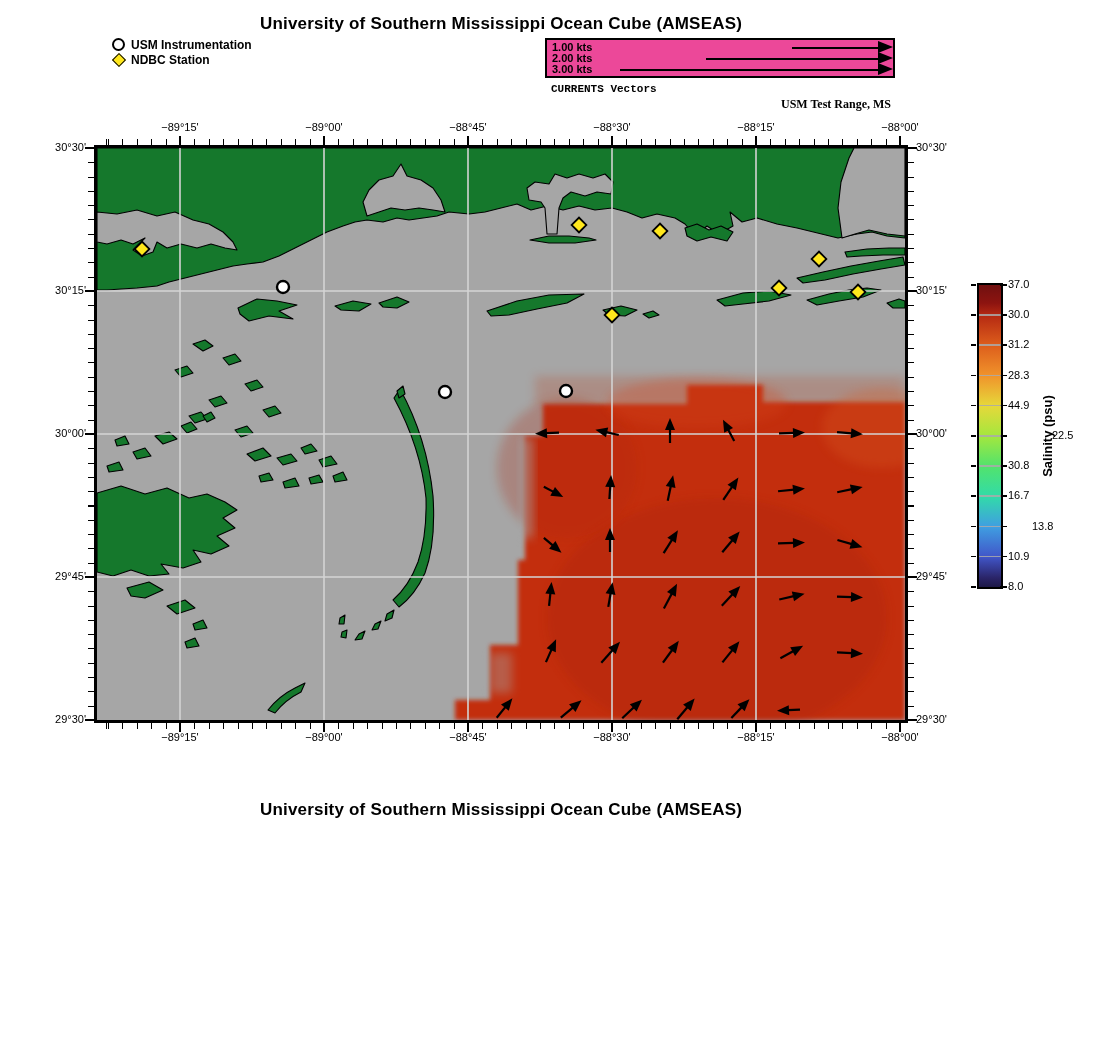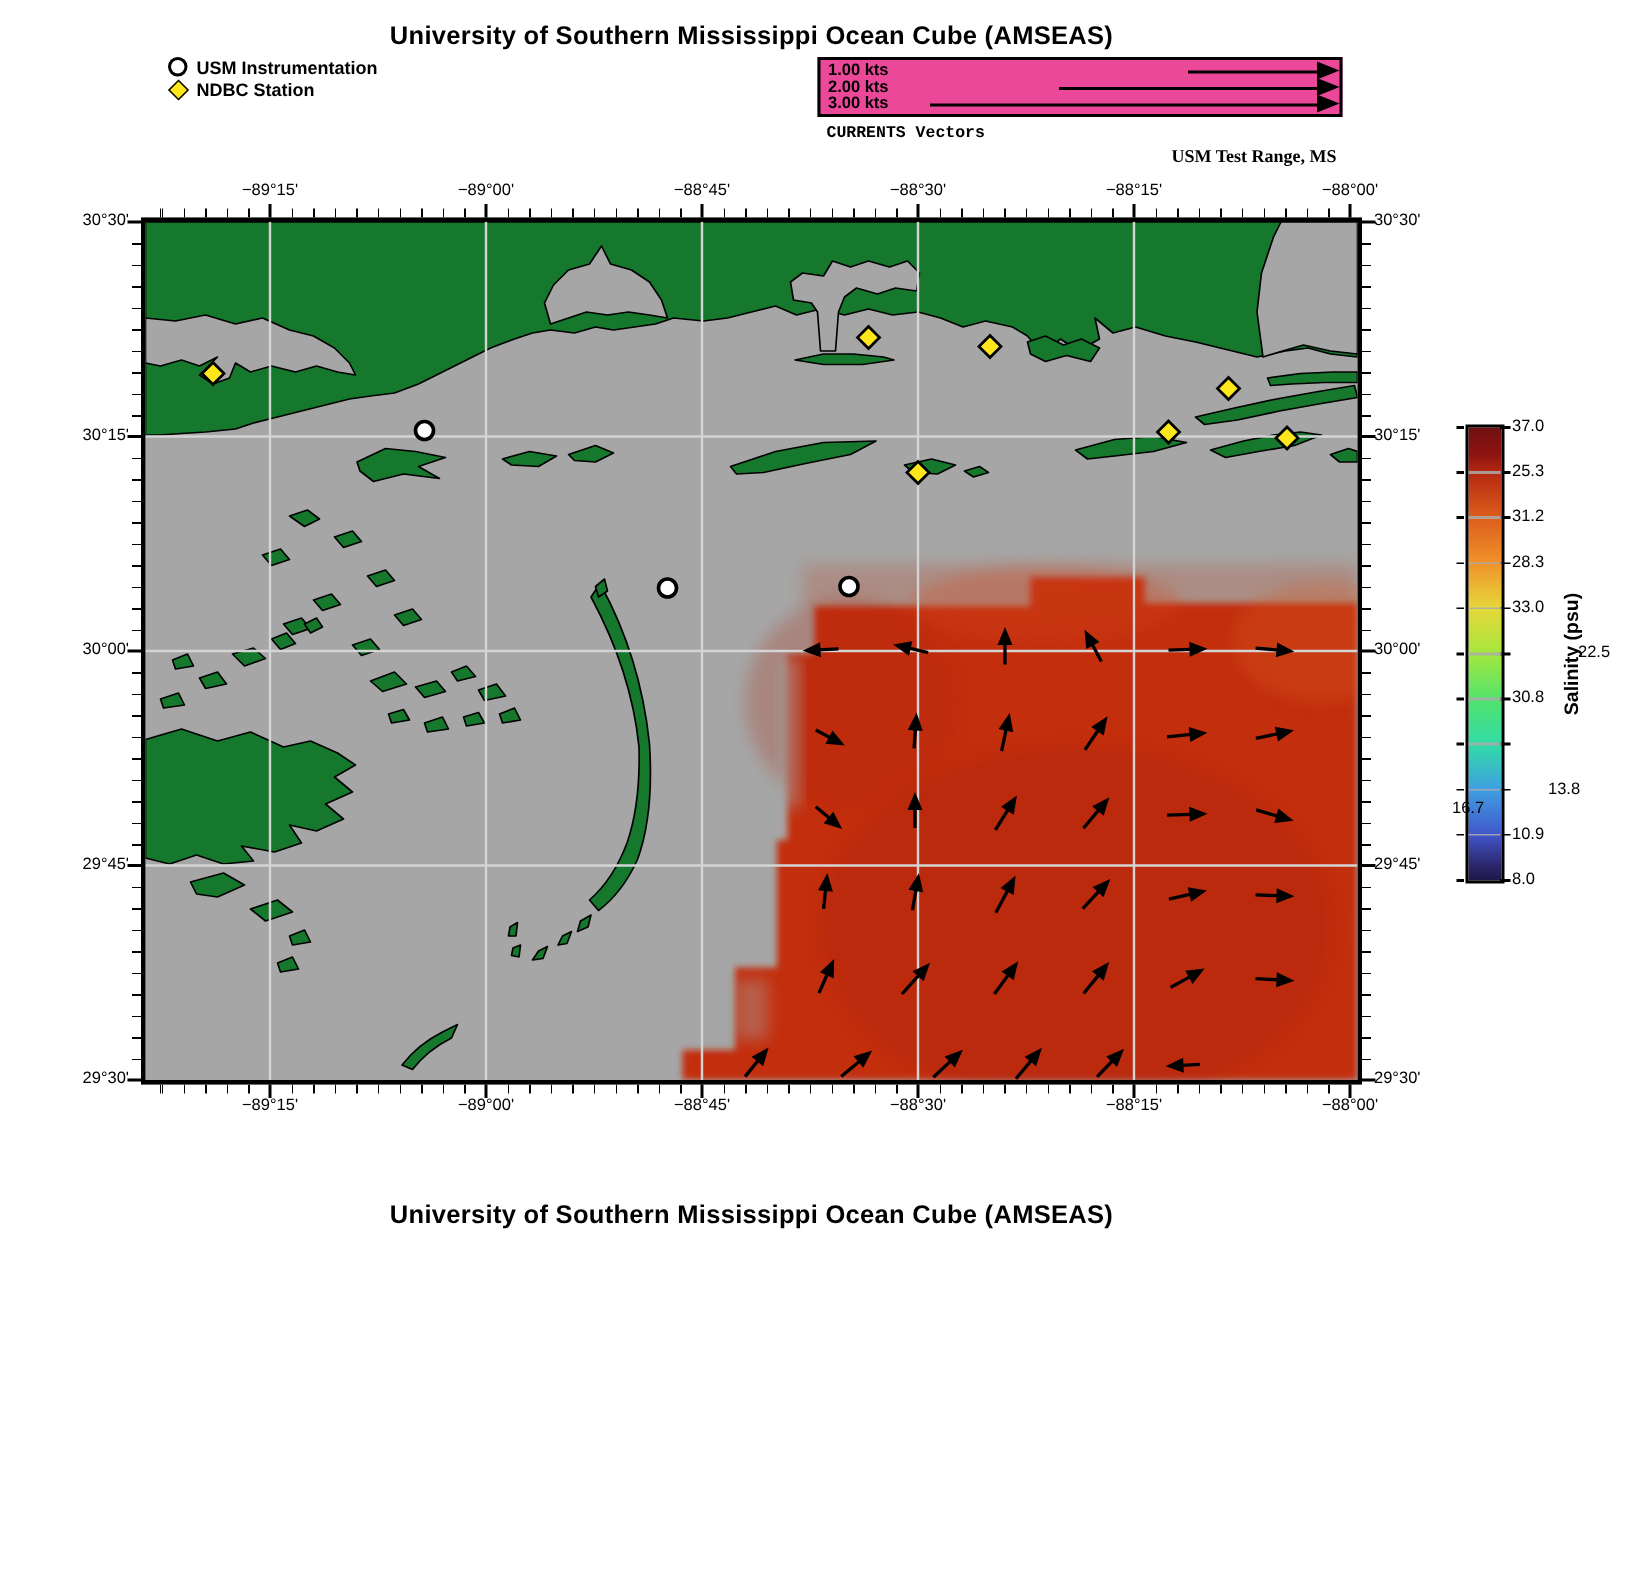--- a/index.html
+++ b/index.html
@@ -407,45 +407,45 @@
     <div class="abs axis-label" style="left: 916px; top: 570px; width: 60px; text-align: left;">29°45'</div>
     <div class="abs majortick" style="left: 85px; top: 576px; width: 9px; height: 2px;"></div>
     <div class="abs majortick" style="left: 908px; top: 576px; width: 9px; height: 2px;"></div>
     <div class="abs axis-label" style="left: 30px; top: 713px; width: 56px; text-align: right;">29°30'</div>
     <div class="abs axis-label" style="left: 916px; top: 713px; width: 60px; text-align: left;">29°30'</div>
     <div class="abs majortick" style="left: 85px; top: 719px; width: 9px; height: 2px;"></div>
     <div class="abs majortick" style="left: 908px; top: 719px; width: 9px; height: 2px;"></div>
     <div class="abs cb-ticklabel" style="left: 1008px; top: 278px;">37.0</div>
     <div class="abs cb-tick" style="left: 1000px; top: 284px; width: 7px;"></div>
     <div class="abs cb-tick" style="left: 971px; top: 284px; width: 5px;"></div>
-    <div class="abs cb-ticklabel" style="left: 1008px; top: 308.2px;">25.3</div>
+    <div class="abs cb-ticklabel" style="left: 1008px; top: 308.2px;">30.0</div>
     <div class="abs cb-tick" style="left: 1000px; top: 314.2px; width: 7px;"></div>
     <div class="abs cb-tick" style="left: 971px; top: 314.2px; width: 5px;"></div>
     <div class="abs cb-line" style="left: 979px; top: 314.2px; width: 22px;"></div>
     <div class="abs cb-ticklabel" style="left: 1008px; top: 338.4px;">31.2</div>
     <div class="abs cb-tick" style="left: 1000px; top: 344.4px; width: 7px;"></div>
     <div class="abs cb-tick" style="left: 971px; top: 344.4px; width: 5px;"></div>
     <div class="abs cb-line" style="left: 979px; top: 344.4px; width: 22px;"></div>
     <div class="abs cb-ticklabel" style="left: 1008px; top: 368.6px;">28.3</div>
     <div class="abs cb-tick" style="left: 1000px; top: 374.6px; width: 7px;"></div>
     <div class="abs cb-tick" style="left: 971px; top: 374.6px; width: 5px;"></div>
     <div class="abs cb-line" style="left: 979px; top: 374.6px; width: 22px;"></div>
-    <div class="abs cb-ticklabel" style="left: 1008px; top: 398.8px;">33.0</div>
+    <div class="abs cb-ticklabel" style="left: 1008px; top: 398.8px;">44.9</div>
     <div class="abs cb-tick" style="left: 1000px; top: 404.8px; width: 7px;"></div>
     <div class="abs cb-tick" style="left: 971px; top: 404.8px; width: 5px;"></div>
     <div class="abs cb-line" style="left: 979px; top: 404.8px; width: 22px;"></div>
     <div class="abs cb-ticklabel" style="left: 1052px; top: 429px;">22.5</div>
     <div class="abs cb-tick" style="left: 1000px; top: 435px; width: 7px;"></div>
     <div class="abs cb-tick" style="left: 971px; top: 435px; width: 5px;"></div>
     <div class="abs cb-line" style="left: 979px; top: 435px; width: 22px;"></div>
     <div class="abs cb-ticklabel" style="left: 1008px; top: 459.2px;">30.8</div>
     <div class="abs cb-tick" style="left: 1000px; top: 465.2px; width: 7px;"></div>
     <div class="abs cb-tick" style="left: 971px; top: 465.2px; width: 5px;"></div>
     <div class="abs cb-line" style="left: 979px; top: 465.2px; width: 22px;"></div>
-    <div class="abs cb-ticklabel" style="left: 968px; top: 489.4px; margin-top: 44px;">16.7</div>
+    <div class="abs cb-ticklabel" style="left: 1008px; top: 489.4px;">16.7</div>
     <div class="abs cb-tick" style="left: 1000px; top: 495.4px; width: 7px;"></div>
     <div class="abs cb-tick" style="left: 971px; top: 495.4px; width: 5px;"></div>
     <div class="abs cb-line" style="left: 979px; top: 495.4px; width: 22px;"></div>
     <div class="abs cb-ticklabel" style="left: 1008px; top: 519.6px; margin-left: 24px;">13.8</div>
     <div class="abs cb-tick" style="left: 1000px; top: 525.6px; width: 7px;"></div>
     <div class="abs cb-tick" style="left: 971px; top: 525.6px; width: 5px;"></div>
     <div class="abs cb-line" style="left: 979px; top: 525.6px; width: 22px;"></div>
     <div class="abs cb-ticklabel" style="left: 1008px; top: 549.8px;">10.9</div>
     <div class="abs cb-tick" style="left: 1000px; top: 555.8px; width: 7px;"></div>
     <div class="abs cb-tick" style="left: 971px; top: 555.8px; width: 5px;"></div>

